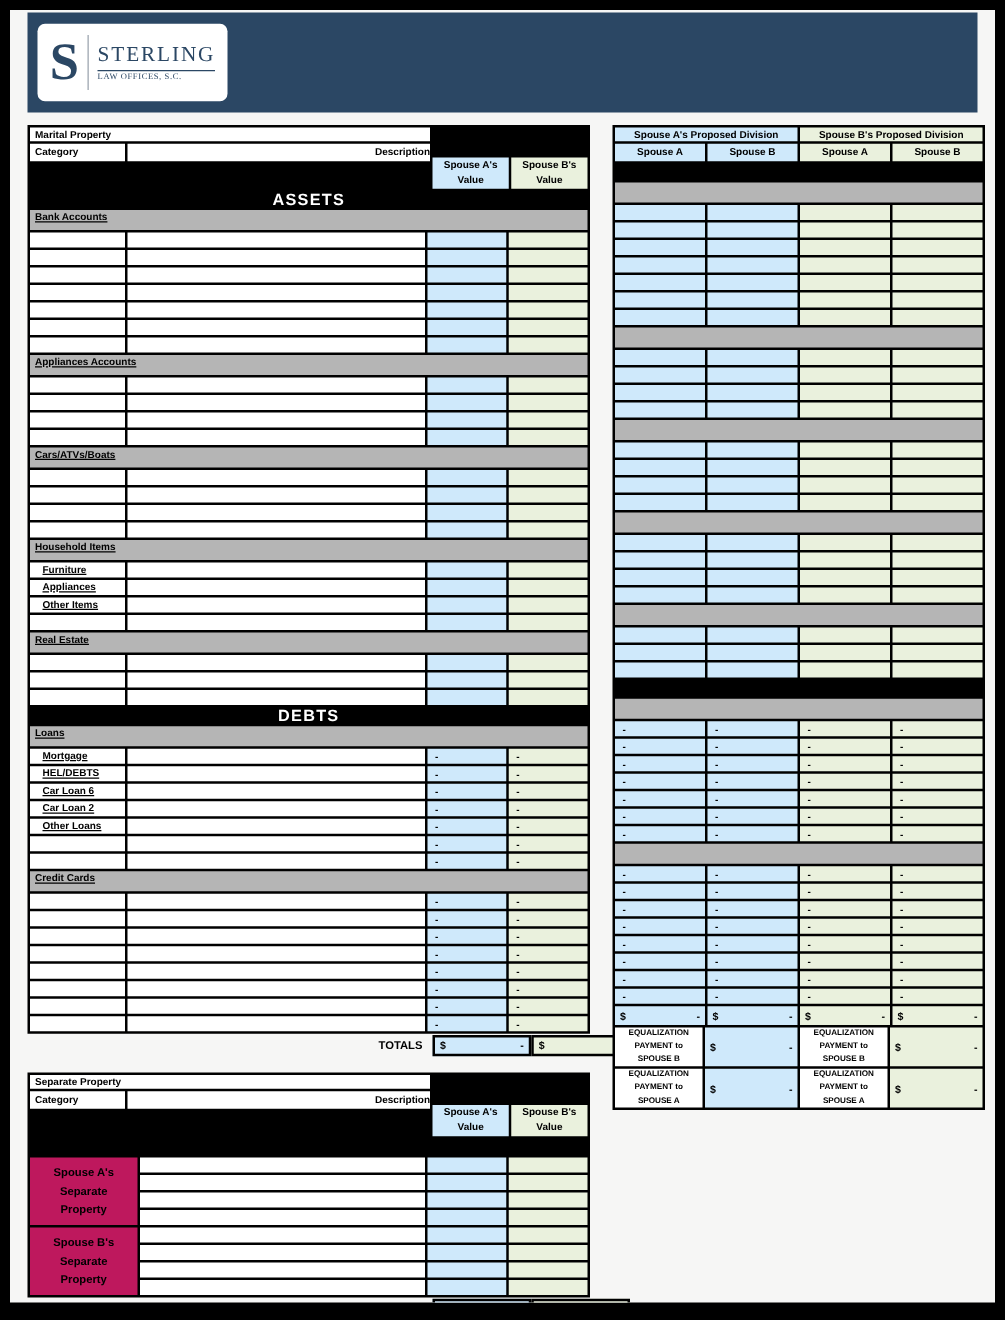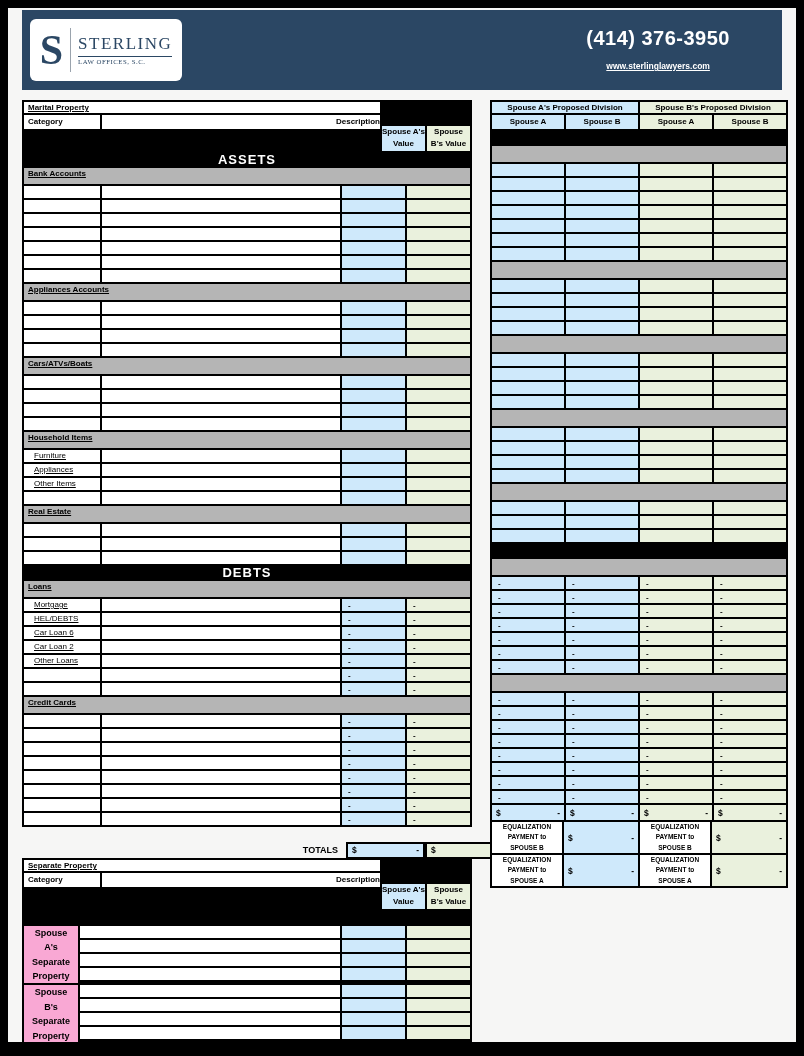--- a/index.html
+++ b/index.html
@@ -21,91 +21,87 @@
   .website{font-size:8.5px;font-weight:bold;text-decoration:underline;color:#fff;display:inline-block;margin-top:11px;}
 
   
   .wrap{position:absolute;}
   .blacktable{background:#000;display:flex;flex-direction:column;gap:2px;padding:2px;box-sizing:border-box;width:100%;}
   .row{display:flex;gap:2px;flex:none;}
   .cell{background:#fff;box-sizing:border-box;}
   .blue{background:#cfe9fb;}
   .green{background:#eaf1dd;}
   .h-brow{height:12px;}
-  .c-cat{width:76px;flex:none;font-size:8px;font-weight:normal;padding-left:10px;line-height:12px;white-space:nowrap;overflow:hidden;}
+  .c-cat{width:76px;flex:none;font-size:8px;font-weight:bold;padding-left:10px;line-height:12px;white-space:nowrap;overflow:hidden;}
   .c-cat:not(:empty){text-decoration:underline;}
   .c-desc{flex:1;}
   .c-val{width:63px;flex:none;font-size:8px;font-weight:bold;padding-left:6px;line-height:13px;}
   .c-r{flex:1;font-size:8px;font-weight:bold;padding-left:6px;line-height:13px;}
   .bar{height:16px;background:#b5b5b5;font-size:8px;font-weight:bold;padding-left:4px;line-height:11px;
        text-decoration:underline;white-space:nowrap;flex:none;}
   .bar-empty{text-decoration:none;}
   .band{height:13px;background:#000;color:#fff;text-align:center;font-size:13px;font-weight:bold;
         line-height:13px;letter-spacing:1px;flex:none;}
   .bandspace{height:13px;background:#000;flex:none;}
 
   
   .lhead-left{display:flex;flex-direction:column;gap:2px;flex:1;}
-  .h-title{height:11px;font-size:8px;font-weight:bold;padding-left:4px;line-height:11px;text-decoration:underline;}
+  .h-title{height:11px;font-size:8px;font-weight:bold;padding-left:4px;line-height:11px;}
   .h-sub{height:14px;}
   .cat-h{width:76px;flex:none;font-size:8px;font-weight:bold;padding-left:4px;line-height:14px;}
   .desc-h{flex:1;font-size:8px;font-weight:bold;text-align:right;line-height:14px;}
-  .vhead{width:43px;flex:none;font-size:8px;font-weight:bold;text-align:center;
+  .vhead{width:61px;flex:none;font-size:8px;font-weight:bold;text-align:center;
          display:flex;flex-direction:column;justify-content:center;line-height:1.55;margin-top:24px;}
 
   
   .rhead-group{flex:1;display:flex;flex-direction:column;gap:2px;}
   .rh-top{height:11px;font-size:8px;font-weight:bold;text-align:center;line-height:11px;white-space:nowrap;}
   .rh-sub{height:14px;flex:1;font-size:8px;font-weight:bold;text-align:center;line-height:14px;}
 
   
-  .totalsrow{display:flex;height:17px;margin-top:15px;}
+  .totalsrow{display:flex;height:17px;margin-top:1px;}
   .t-spacer{width:236px;flex:none;}
   .t-label{width:80px;flex:none;text-align:right;font-size:9px;font-weight:bold;line-height:17px;padding-right:8px;}
   .t-cell{width:67px;flex:none;border:2px solid #000;display:flex;justify-content:space-between;
           align-items:center;padding:0 4px;font-size:8.5px;font-weight:bold;}
   .t-cell + .t-cell{margin-left:0px;}
   .rt-cell{flex:1;display:flex;justify-content:space-between;align-items:center;padding:0 4px;
            font-size:8.5px;font-weight:bold;height:15px;}
   .r-totals{height:15px;}
 
   
   .eq-row{height:31px;}
   .eq-label{flex:1;background:#fff;font-size:6.5px;font-weight:bold;text-align:center;
             display:flex;align-items:center;justify-content:center;line-height:1.6;padding:0 2px;}
   .eq-val{flex:1;display:flex;justify-content:space-between;align-items:center;padding:0 4px;
           font-size:8.5px;font-weight:bold;}
 
   
   .ssec{}
-  .ssec-label{width:54px;flex:none;background:#f9a8d4;font-size:9px;font-weight:bold;text-align:center;
+  .ssec-label{width:86px;flex:none;background:#be185d;font-size:9px;font-weight:bold;text-align:center;
               display:flex;align-items:center;justify-content:center;line-height:1.6;padding:0 6px;}
   .ssec-rows{flex:1;display:flex;flex-direction:column;gap:2px;}
 
   #ltable-wrap{left:14px;top:92px;width:450px;}
   #rtable-wrap{left:482px;top:92px;width:298px;}
   #stable-wrap{left:14px;top:850px;width:450px;}
 </style>
 </head>
 <body>
 
 <div class="page">
 
   <div class="banner">
     <div class="logo">
       <span class="logo-mark">S</span>
       <span class="logo-divider"></span>
       <span class="logo-text">
         <div class="logo-name">STERLING</div>
         <div class="logo-sub">LAW OFFICES, S.C.</div>
       </span>
-    </div>
-    <div class="banner-right">
-      <div class="phone">(414) 376-3950</div>
-      <a class="website" href="#">www.sterlinglawyers.com</a>
     </div>
   </div>
 
   <div class="wrap" id="ltable-wrap">
     <div class="blacktable" id="ltable">
       <div class="row">
         <div class="lhead-left">
           <div class="cell h-title">Marital Property</div>
           <div class="row h-sub">
             <div class="cell cat-h">Category</div>

